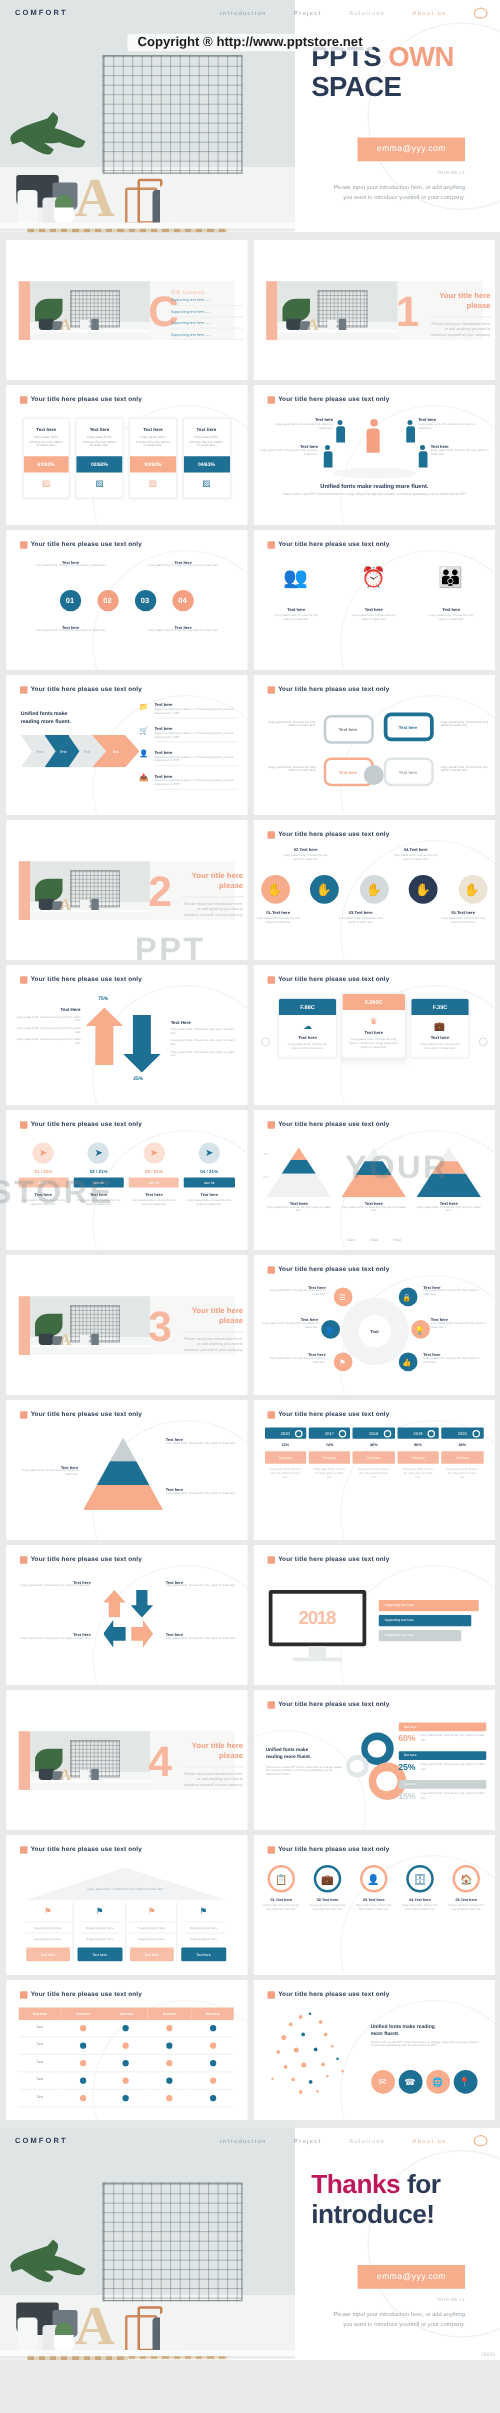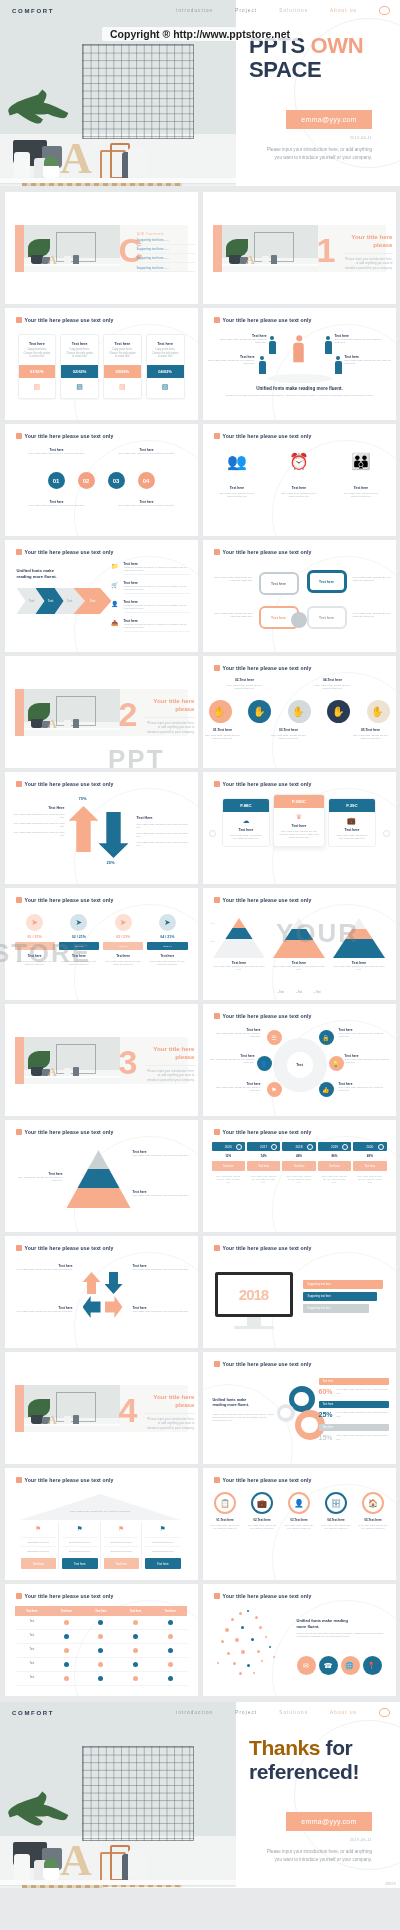--- a/index.html
+++ b/index.html
@@ -339,21 +339,21 @@
   .dtxt .b{ font-size:2.4px; line-height:3.3px; color:#b0b8be; margin-top:3px;}
   .dbtns{ position:absolute; left:94px; top:72px; display:flex; gap:3px;}
   .dbtns .bb{ width:19px; height:19px; border-radius:50%; display:flex; align-items:center; justify-content:center; color:#fff; font-size:7px;}
 
   
   .footer-hero{ position:relative; width:400px; height:186px; background:#dfe4e3; overflow:hidden; margin-top:6px;}
   .thanks{
     position:absolute; left:249px; top:34px; width:156px;
     font-size:21px; line-height:24px; font-weight:800; color:#2b3a55; letter-spacing:-.4px;
   }
-  .thanks em{ font-style:normal; color:#a16207;}
+  .thanks em{ font-style:normal; color:#be185d;}
   .pagenum{ position:absolute; right:4px; bottom:2px; font-size:4px; color:#c2c8cc;}
 </style>
 </head>
 <body>
 
 <div class="hero">
   <div class="hero-photo">
     <div class="wire"></div>
     <div class="plant">
       <i style="left:0;top:8px;width:34px;height:11px;transform:rotate(-18deg)"></i>
@@ -1296,21 +1296,21 @@
       <span class="n1">introduction</span>
       <span class="n2">Project</span>
       <span class="n3">Solutions</span>
       <span class="n4">About us</span>
       <span class="cloud-ic"></span>
     </div>
   </div>
 
   <div class="thanks">
     <em>Thanks </em><span>for</span><br>
-    <span>referenced!</span>
+    <span>introduce!</span>
   </div>
   <div class="hero-mail">emma@yyy.com</div>
   <div class="hero-date">2019-06-11</div>
   <div class="hero-desc">Please input your introduction here, or add anything you want to introduce yourself or your company.</div>
   <div class="pagenum">28829</div>
 </div>
 
 <div class="wm-center">
   <div class="wm-word wm-w1">PPT</div>
   <div class="wm-word wm-w2">STORE</div>

